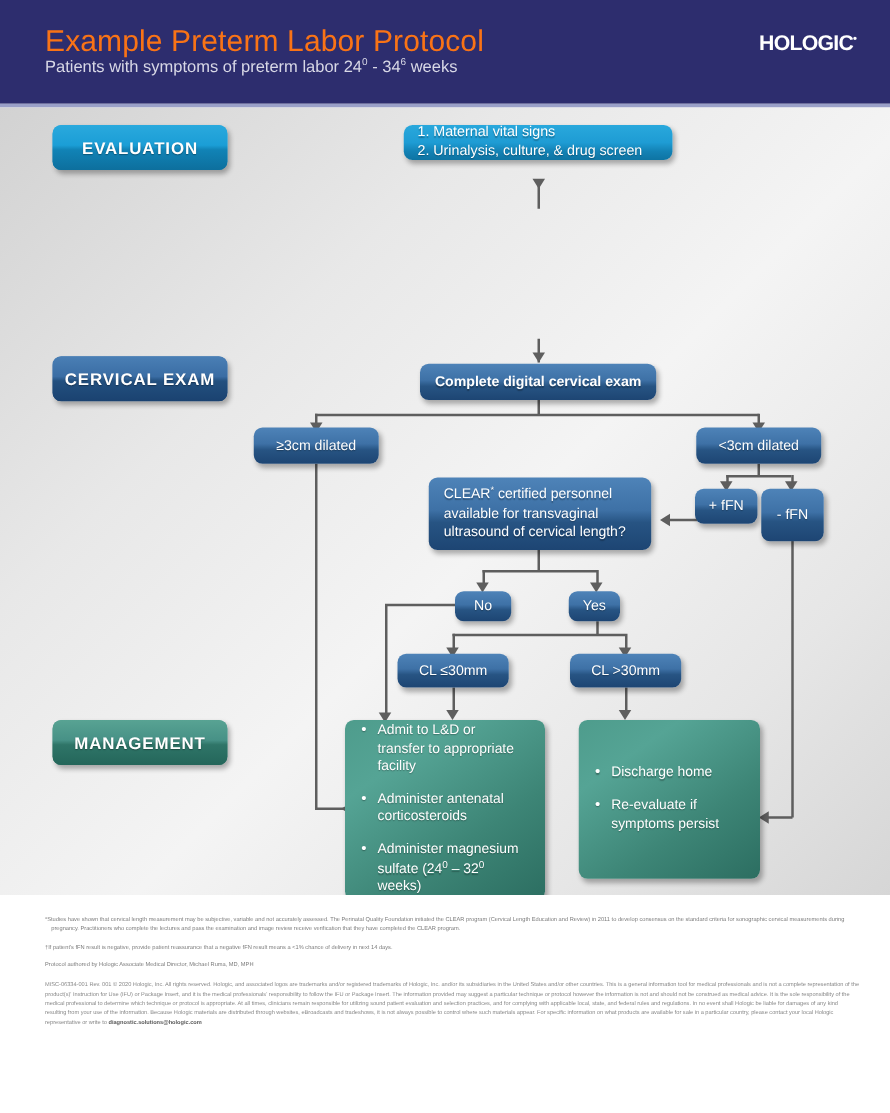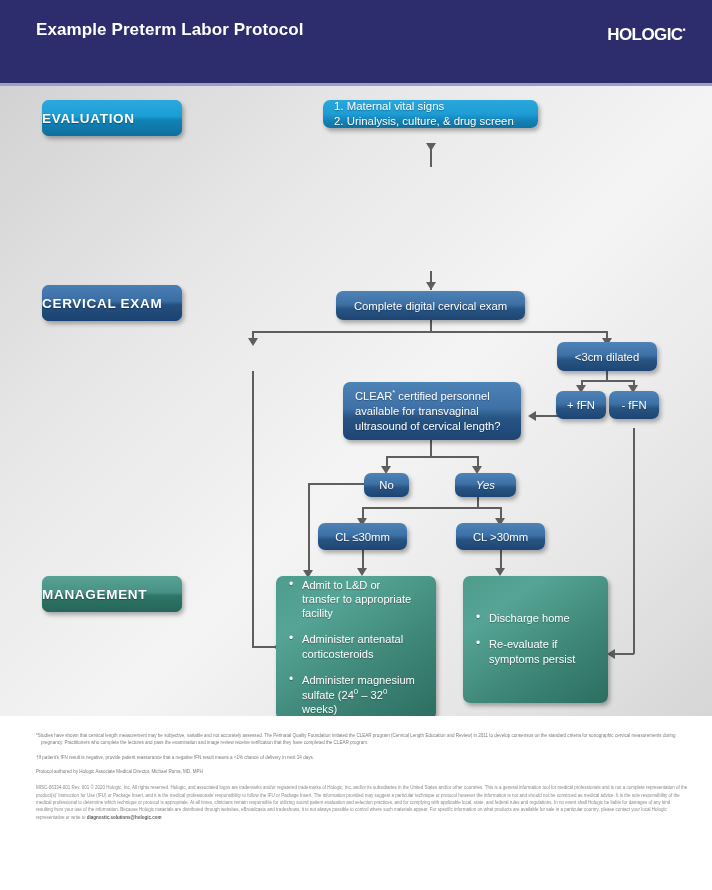--- a/index.html
+++ b/index.html
@@ -11,21 +11,21 @@
   }
   .page { position: relative; width: 712px; height: 890px; background:#ffffff; }
 
   
   .header {
     position: absolute; left: 0; top: 0; width: 712px; height: 83px;
     background: #2d2d6e;
   }
   .header-title {
     position: absolute; left: 36px; top: 20px;
-    font-size: 17px; font-weight: bold; color: #ffffff; letter-spacing: .1px;
+    font-size: 24px; font-weight: normal; color: #f97316; letter-spacing: .1px;
   }
   .header-sub {
     position: absolute; left: 36px; top: 45px;
     font-size: 13.2px; color: #d8d8e6; font-weight: normal;
   }
   .header-sub sup { font-size: 8px; vertical-align: super; }
   .logo {
     position: absolute; right: 27px; top: 25px;
     font-size: 17px; font-weight: bold; color: #ffffff;
     letter-spacing: -0.6px;
@@ -48,21 +48,21 @@
     border-radius: 7px;
     color: #ffffff;
     box-shadow: 2px 3px 4px rgba(0,0,0,.30);
     display: flex;
     overflow: hidden;
   }
   .node-inner { width:100%; height:100%; display:flex; }
 
   
   .stage {
-    align-items: center; justify-content: flex-start;
+    align-items: center; justify-content: center;
     font-size: 13.5px; font-weight: bold; letter-spacing: .7px;
     text-shadow: 0 1px 1px rgba(0,0,0,.35);
   }
   .stage-eval  { background: linear-gradient(180deg,#2aa9dd 0%, #1b9ed6 45%, #1183b6 55%, #0d6f9d 100%); }
   .stage-spec  { background: linear-gradient(180deg,#b972b8 0%, #ad63ad 45%, #8e3f8c 55%, #7d2f7a 100%); }
   .stage-cerv  { background: linear-gradient(180deg,#4a7fb5 0%, #3a6da4 45%, #23507f 55%, #1a4270 100%); }
   .stage-mgmt  { background: linear-gradient(180deg,#58a393 0%, #479186 45%, #2f7568 55%, #24665a 100%); }
 
   
   .box-blue-light { background: linear-gradient(180deg,#29a8dc 0%, #1e9cd4 50%, #1382b5 75%, #0e74a3 100%); }
@@ -123,20 +123,21 @@
   .fn-legal { font-size: 4.5px; line-height: 1.62; color: #8a8a8a; margin-top: 9px; }
   .fn b { color: #5a5a5a; }
 </style>
 </head>
 <body>
 
 <div class="page">
 
   <div class="header">
     <div class="header-title">Example Preterm Labor Protocol</div>
+    <div class="header-sub"><span>Patients with symptoms of preterm labor 24</span><sup>0</sup><span> - 34</span><sup>6</sup><span> weeks</span></div>
     <div class="logo"><span>HOLOGIC</span><sup>•</sup></div>
   </div>
   <div class="header-rule"></div>
 
   <div class="canvas">
 
     <div class="conn vline" style="left:430px; top:59px; height:22px;"></div>
     <div class="arrow-d" style="left:426px; top:57px;"></div>
 
     <div class="conn vline" style="left:430px; top:185px; height:19px;"></div>
@@ -211,60 +212,65 @@
     </div>
 
     <div class="node box-blue-light" style="left:323px; top:14px; width:215px; height:28px;">
       <div class="box-text">
         <div>1. Maternal vital signs</div>
         <div>2. Urinalysis, culture, &amp; drug screen</div>
       </div>
     </div>
 
 
-    <div class="node box-blue" style="left:336px; top:205px; width:189px; height:29px;">
+    <div class="node box-blue" style="left:336px; top:205px; width:189px; height:29px;font-weight:bold;">
       <div class="node-inner box-center">
         <span>Complete digital cervical exam</span>
       </div>
     </div>
 
+    <div class="node box-blue" style="left:203px; top:256px; width:100px; height:29px;">
+      <div class="node-inner box-center">
+        <span>≥3cm dilated</span>
+      </div>
+    </div>
 
     <div class="node box-blue" style="left:557px; top:256px; width:100px; height:29px;">
       <div class="node-inner box-center">
         <span>&lt;3cm dilated</span>
       </div>
     </div>
 
     <div class="node box-blue" style="left:556px; top:305px; width:50px; height:28px;">
       <div class="node-inner box-center">
         <span>+ fFN</span>
       </div>
     </div>
 
-    <div class="node box-blue" style="left:609px; top:305px; width:50px; height:28px;">
+    <div class="node box-blue" style="left:609px; top:305px; width:50px; height:42px;">
       <div class="node-inner box-center">
         <span>- fFN</span>
       </div>
     </div>
 
     <div class="node box-blue" style="left:343px; top:296px; width:178px; height:58px;">
       <div class="box-text" style="padding:8px 12px; font-size:11.2px; line-height:1.36;">
         <div><span>CLEAR</span><sup class="mk">*</sup><span> certified personnel</span></div>
         <div>available for transvaginal</div>
         <div>ultrasound of cervical length?</div>
       </div>
     </div>
 
     <div class="node box-blue" style="left:364px; top:387px; width:45px; height:24px;">
       <div class="node-inner box-center">
         <span>No</span>
       </div>
     </div>
 
-    <div class="node box-blue" style="left:455px; top:387px; width:61px; height:24px;font-style:italic;">
+    <div class="node box-blue" style="left:455px; top:387px; width:41px; height:24px;">
       <div class="node-inner box-center">
         <span>Yes</span>
       </div>
     </div>
 
     <div class="node box-blue" style="left:318px; top:437px; width:89px; height:27px;">
       <div class="node-inner box-center">
         <span>CL ≤30mm</span>
       </div>
     </div>

